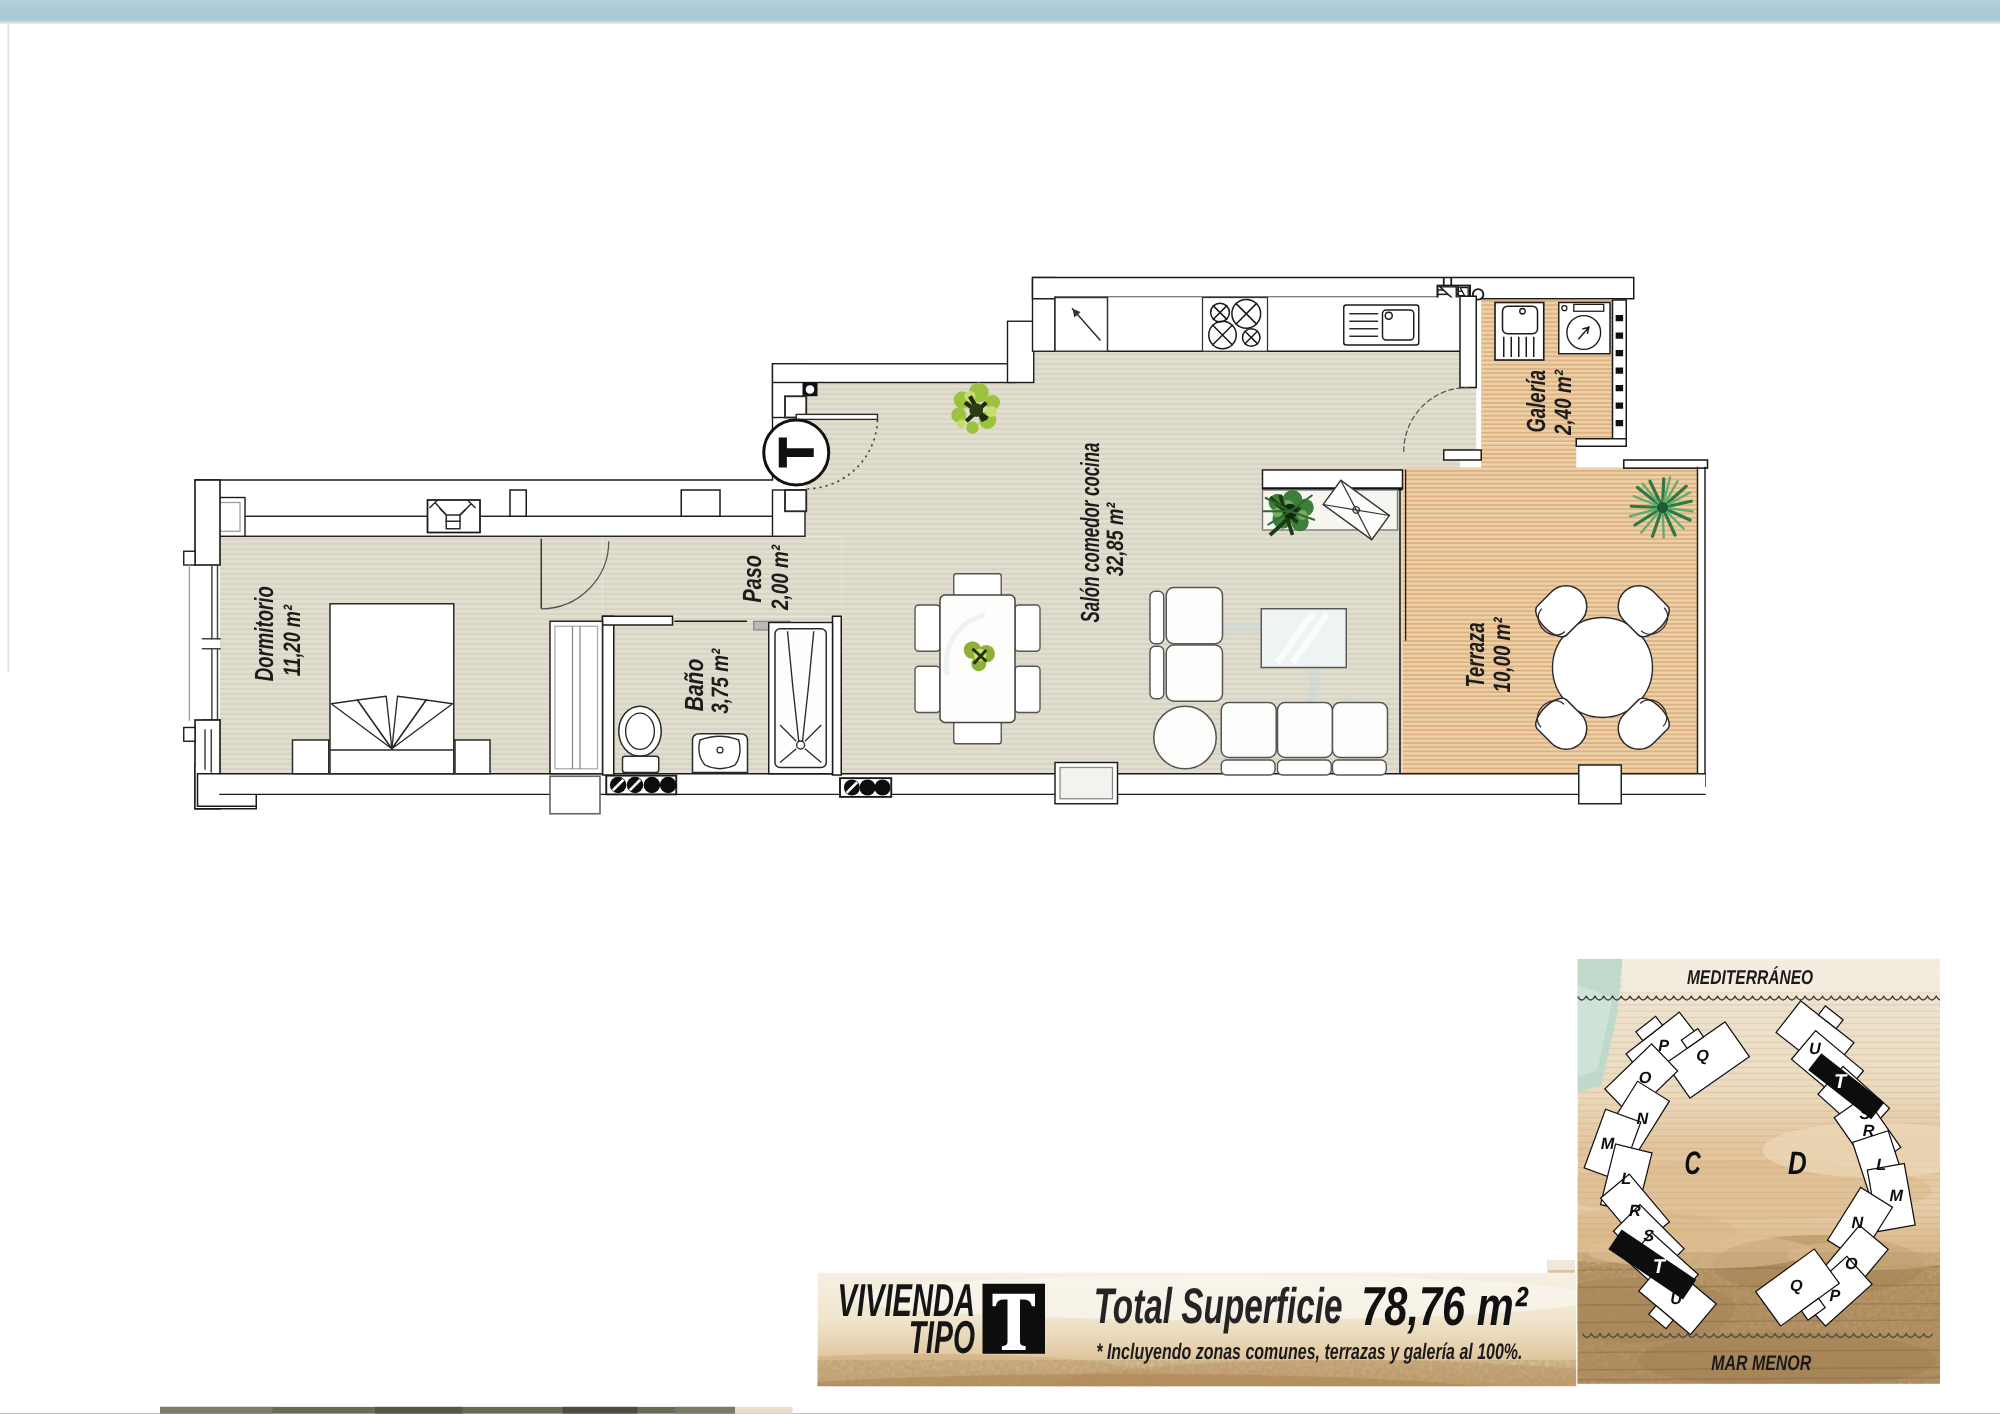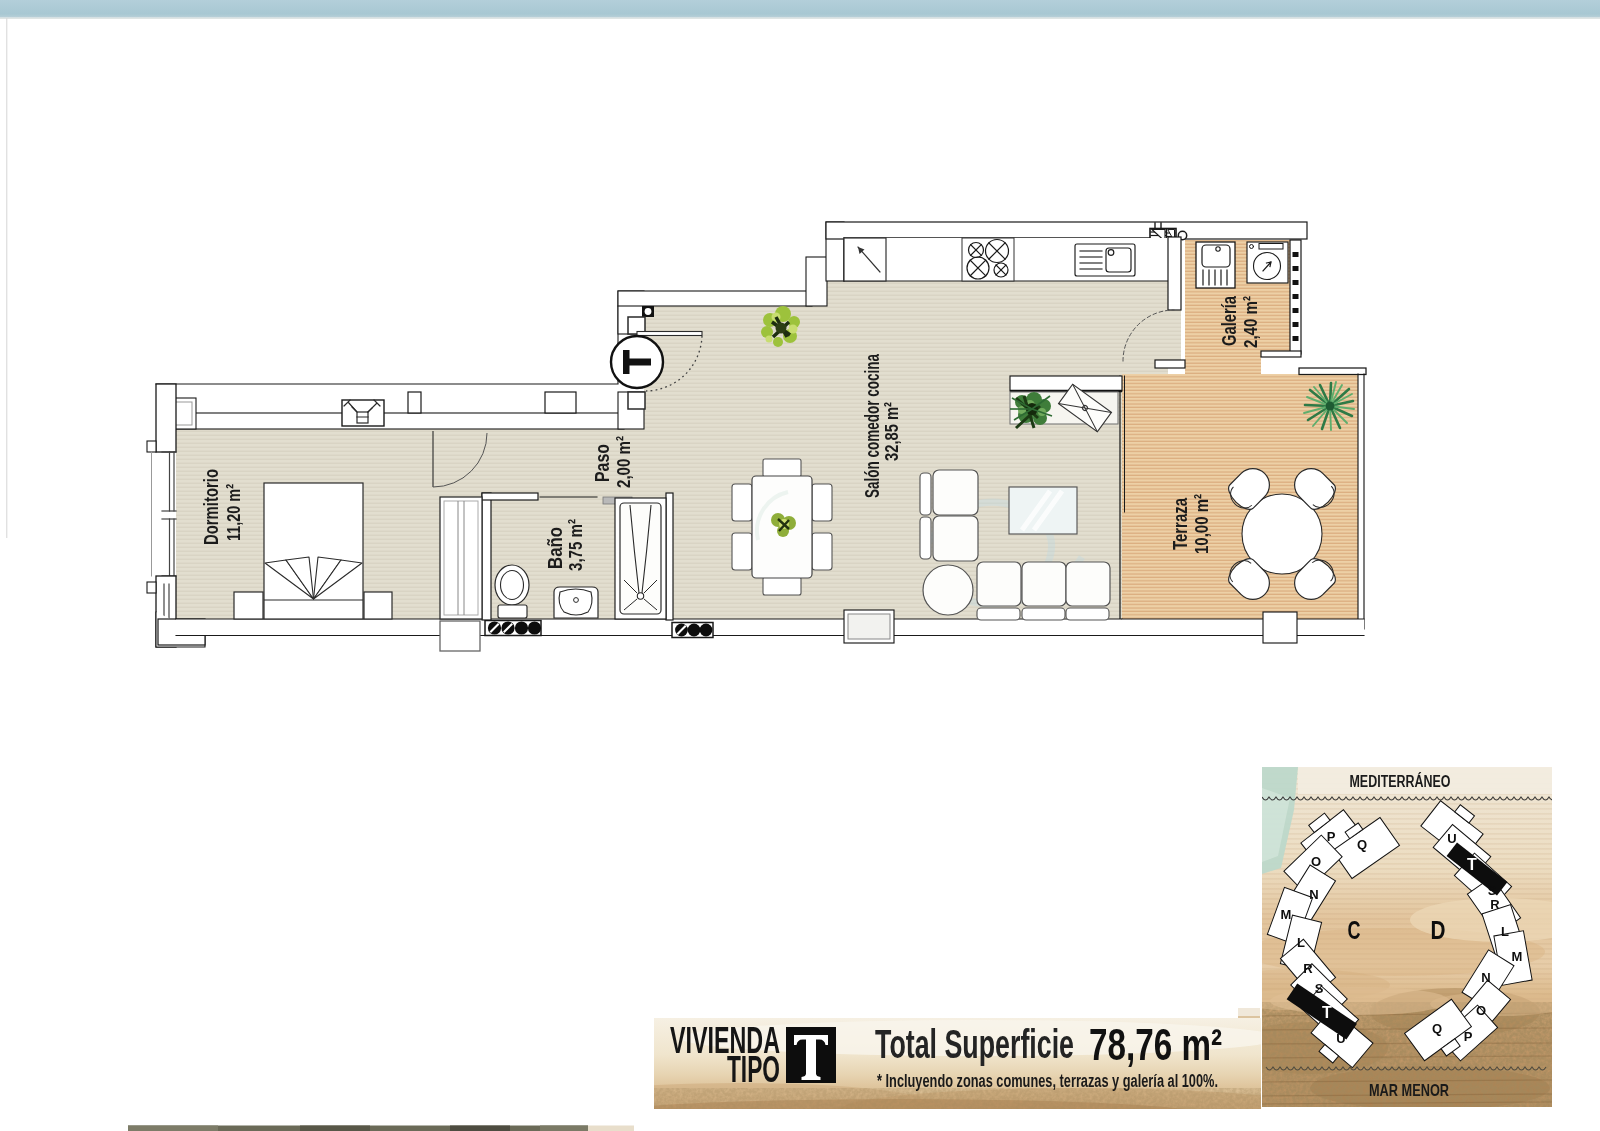--- a/index.html
+++ b/index.html
@@ -1,17 +1,17 @@
 <!DOCTYPE html>
 <html><head>
 <meta charset="utf-8">
 <style>
   html,body{margin:0;padding:0;background:#ffffff;}
   #page{position:relative;width:1600px;height:1131px;background:#1d4ed8;overflow:hidden;
-        font-family:"Liberation Sans", sans-serif;}
+        font-family:"Liberation Sans", sans-serif;font-style:italic;}
   svg{position:absolute;left:0;top:0;}
 </style>
 </head>
 <body>
 <div id="page">
 <svg width="1600" height="1131" viewBox="0 0 1600 1131">
 <defs>
   <pattern id="flo" width="8" height="4" patternUnits="userSpaceOnUse">
     <rect width="8" height="4" fill="#e2decf"></rect>
     <rect y="2.7" width="8" height="1" fill="#d5d0c0"></rect>

